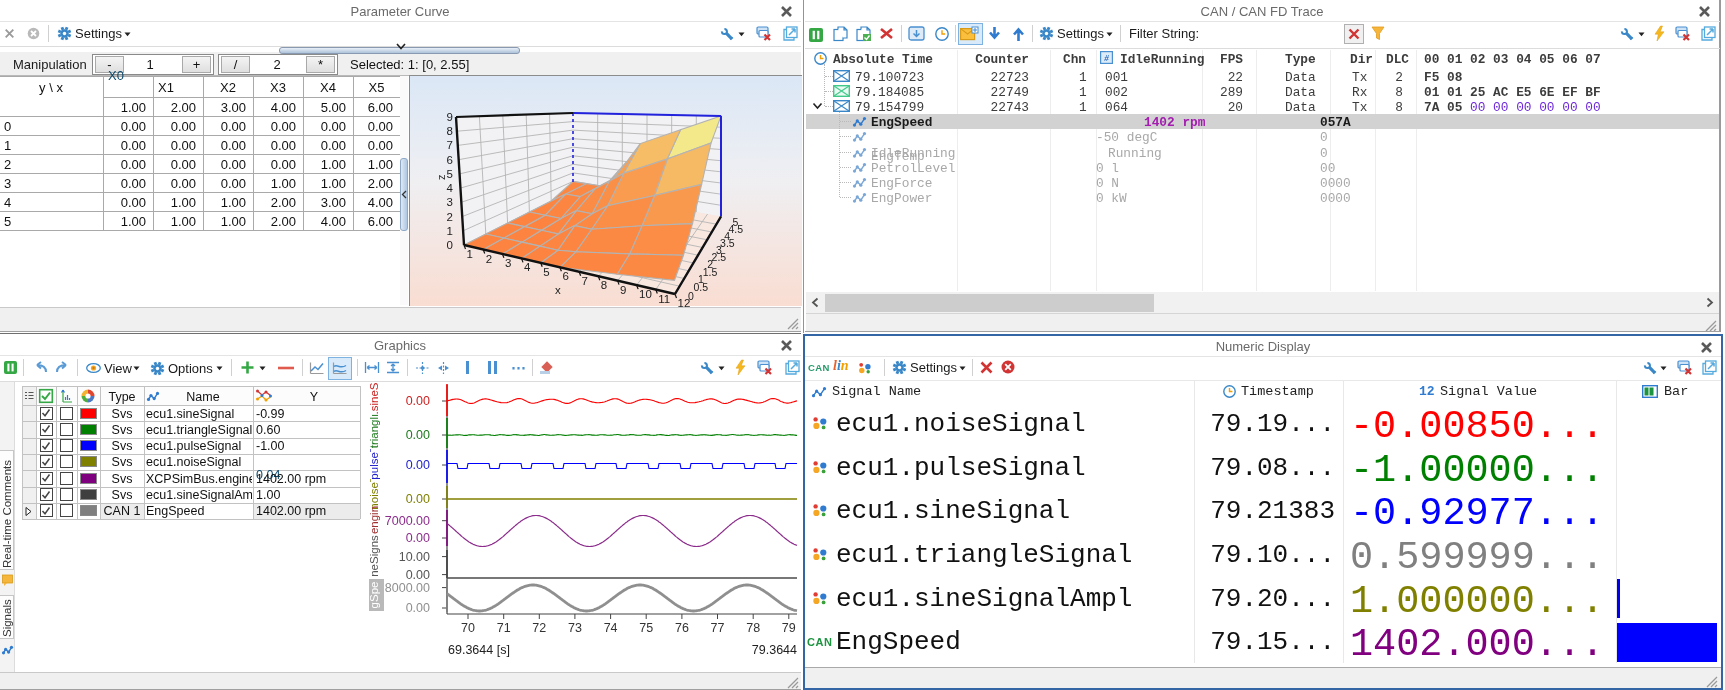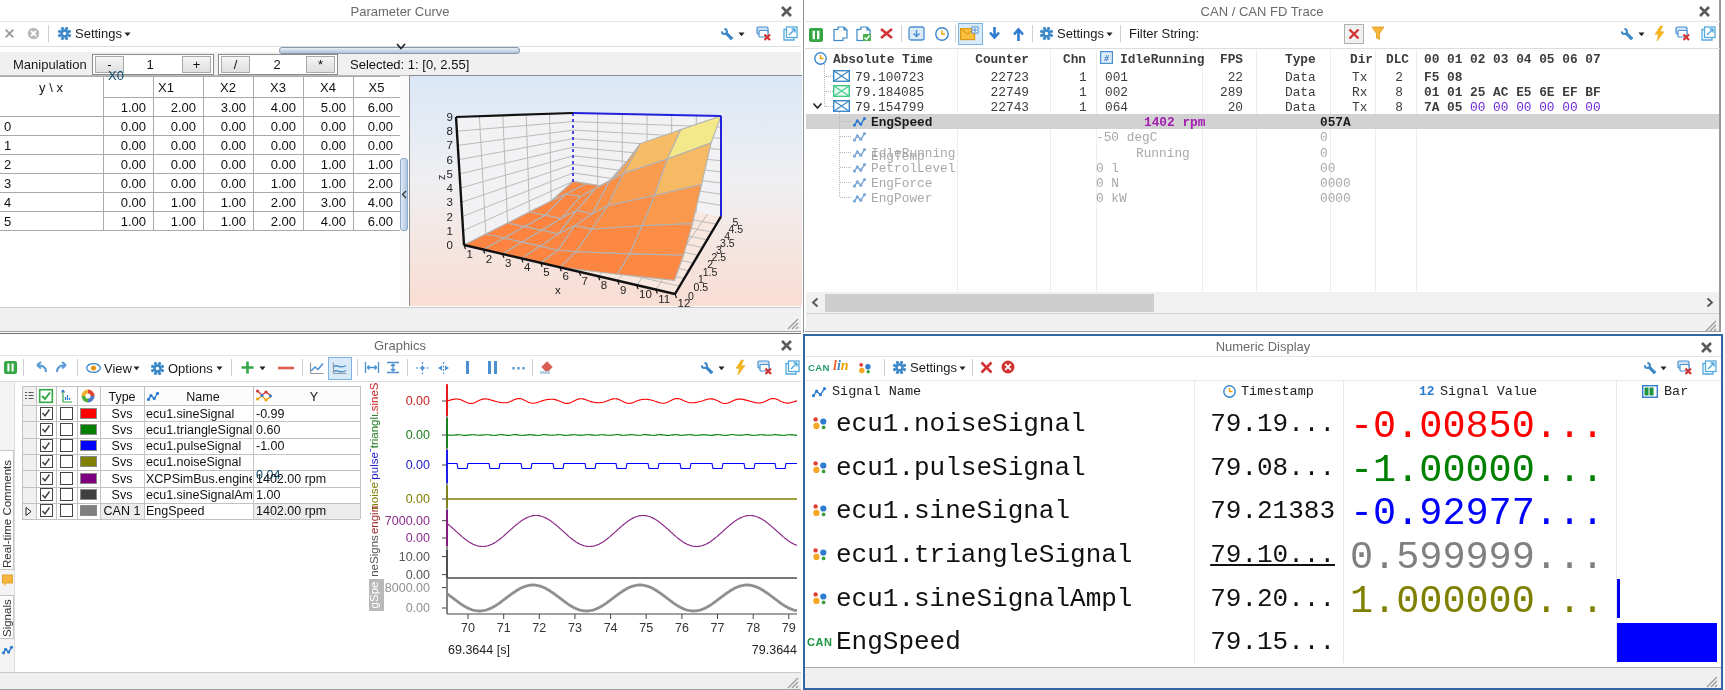--- a/index.html
+++ b/index.html
@@ -506,21 +506,21 @@
 <div class="a" style="left:1096px;top:130.3px;font:12.8px/15px Liberation Mono,monospace;color:#a8a8a8;white-space:pre;">-50 degC</div>
 <div class="a" style="left:1320px;top:130.3px;font:12.8px/15px Liberation Mono,monospace;color:#a8a8a8;white-space:pre;">0</div>
 <svg class="a" style="left:853px;top:147.5px" width="13" height="10.4" viewBox="0 0 13 10.4">
       <path d="M1.5 8.06 L4.29 3.9 L7.8 7.15 L11.5 1.56" stroke="#7aa7d6" stroke-width="1.4" fill="none"></path>
       <circle cx="1.5" cy="8.06" r="1.6" fill="#7aa7d6"></circle>
       <circle cx="4.29" cy="3.9" r="1.6" fill="#7aa7d6"></circle>
       <circle cx="7.8" cy="7.15" r="1.6" fill="#7aa7d6"></circle>
       <circle cx="11.5" cy="1.56" r="1.6" fill="#7aa7d6"></circle>
     </svg>
 <div class="a" style="left:871px;top:145.5px;font:12.8px/15px Liberation Mono,monospace;color:#a8a8a8;white-space:pre;">IdleRunning</div>
-<div class="a" style="left:1136px;top:145.5px;font:12.8px/15px Liberation Mono,monospace;color:#a8a8a8;white-space:pre;">Running</div>
+<div class="a" style="left:1108px;top:145.5px;font:12.8px/15px Liberation Mono,monospace;color:#a8a8a8;white-space:pre;">Running</div>
 <div class="a" style="left:1320px;top:145.5px;font:12.8px/15px Liberation Mono,monospace;color:#a8a8a8;white-space:pre;">0</div>
 <svg class="a" style="left:853px;top:162.7px" width="13" height="10.4" viewBox="0 0 13 10.4">
       <path d="M1.5 8.06 L4.29 3.9 L7.8 7.15 L11.5 1.56" stroke="#7aa7d6" stroke-width="1.4" fill="none"></path>
       <circle cx="1.5" cy="8.06" r="1.6" fill="#7aa7d6"></circle>
       <circle cx="4.29" cy="3.9" r="1.6" fill="#7aa7d6"></circle>
       <circle cx="7.8" cy="7.15" r="1.6" fill="#7aa7d6"></circle>
       <circle cx="11.5" cy="1.56" r="1.6" fill="#7aa7d6"></circle>
     </svg>
 <div class="a" style="left:871px;top:160.7px;font:12.8px/15px Liberation Mono,monospace;color:#a8a8a8;white-space:pre;">PetrolLevel</div>
 <div class="a" style="left:1096px;top:160.7px;font:12.8px/15px Liberation Mono,monospace;color:#a8a8a8;white-space:pre;">0 l</div>
@@ -999,33 +999,34 @@
 <div class="a" style="left:836px;top:496.25px;font:26px/30px Liberation Mono,monospace;color:#111;white-space:pre;">ecu1.sineSignal</div>
 <div class="a" style="left:1085px;top:496.25px;width:250px;text-align:right;font:26px/30px Liberation Mono,monospace;color:#111;white-space:pre;">79.21383</div>
 <div class="a" style="left:1350px;top:492.25px;font:38.5px/44px Liberation Mono,monospace;color:#0000fe;white-space:pre;">-0.92977...</div>
 <svg class="a" style="left:812px;top:545.95px" width="16" height="16" viewBox="0 0 16 16">
       <circle cx="3.6" cy="4.4" r="2.2" fill="#e03c31"></circle>
       <circle cx="4.4" cy="10.9" r="3.1" fill="#f5a623"></circle>
 <circle cx="11.3" cy="6.5" r="3.1" fill="#2f7bd0"></circle>
       <circle cx="11.6" cy="12.4" r="1.9" fill="#3aa03a"></circle>
     </svg>
 <div class="a" style="left:836px;top:539.95px;font:26px/30px Liberation Mono,monospace;color:#111;white-space:pre;">ecu1.triangleSignal</div>
-<div class="a" style="left:1085px;top:539.95px;width:250px;text-align:right;font:26px/30px Liberation Mono,monospace;color:#111;white-space:pre;text-decoration:underline;">79.10...</div>
+<div class="a" style="left:1085px;top:539.95px;width:250px;text-align:right;font:26px/30px Liberation Mono,monospace;color:#111;white-space:pre;">79.10...</div>
 <div class="a" style="left:1350px;top:535.95px;font:38.5px/44px Liberation Mono,monospace;color:#808080;white-space:pre;">0.599999...</div>
 <svg class="a" style="left:812px;top:589.65px" width="16" height="16" viewBox="0 0 16 16">
       <circle cx="3.6" cy="4.4" r="2.2" fill="#e03c31"></circle>
       <circle cx="4.4" cy="10.9" r="3.1" fill="#f5a623"></circle>
 <circle cx="11.3" cy="6.5" r="3.1" fill="#2f7bd0"></circle>
       <circle cx="11.6" cy="12.4" r="1.9" fill="#3aa03a"></circle>
     </svg>
 <div class="a" style="left:836px;top:583.65px;font:26px/30px Liberation Mono,monospace;color:#111;white-space:pre;">ecu1.sineSignalAmpl</div>
 <div class="a" style="left:1085px;top:583.65px;width:250px;text-align:right;font:26px/30px Liberation Mono,monospace;color:#111;white-space:pre;">79.20...</div>
 <div class="a" style="left:1350px;top:579.65px;font:38.5px/44px Liberation Mono,monospace;color:#808000;white-space:pre;">1.000000...</div>
 <div class="a" style="left:807px;top:635.4px;font:700 11px/14px 'Liberation Sans';color:#1d9440;letter-spacing:0.5px;">CAN</div>
 <div class="a" style="left:836px;top:627.35px;font:26px/30px Liberation Mono,monospace;color:#111;white-space:pre;">EngSpeed</div>
 <div class="a" style="left:1085px;top:627.35px;width:250px;text-align:right;font:26px/30px Liberation Mono,monospace;color:#111;white-space:pre;">79.15...</div>
+<div class="a" style="left:1350px;top:623.35px;font:38.5px/44px Liberation Mono,monospace;color:#800080;white-space:pre;">1402.000...</div>
 <div class="a" style="left:1617px;top:578.8px;width:3px;height:39.7px;background:#0000ee;"></div>
 <div class="a" style="left:1617px;top:622.5px;width:100px;height:39.7px;background:#0000fe;"></div>
 <div class="a" style="left:805px;top:667px;width:916px;height:1px;background:#a9a9a9;"></div>
 <div class="a" style="left:805px;top:668px;width:916px;height:20px;background:#f0f0f0;"></div>
 <svg class="a" style="left:1706px;top:676px" width="12" height="12" viewBox="0 0 12 12">
       <path d="M11 1 L1 11 M11 5 L5 11 M11 9 L9 11" stroke="#9a9a9a" stroke-width="1.3"></path>
     </svg>
 </div>
 </body></html>

